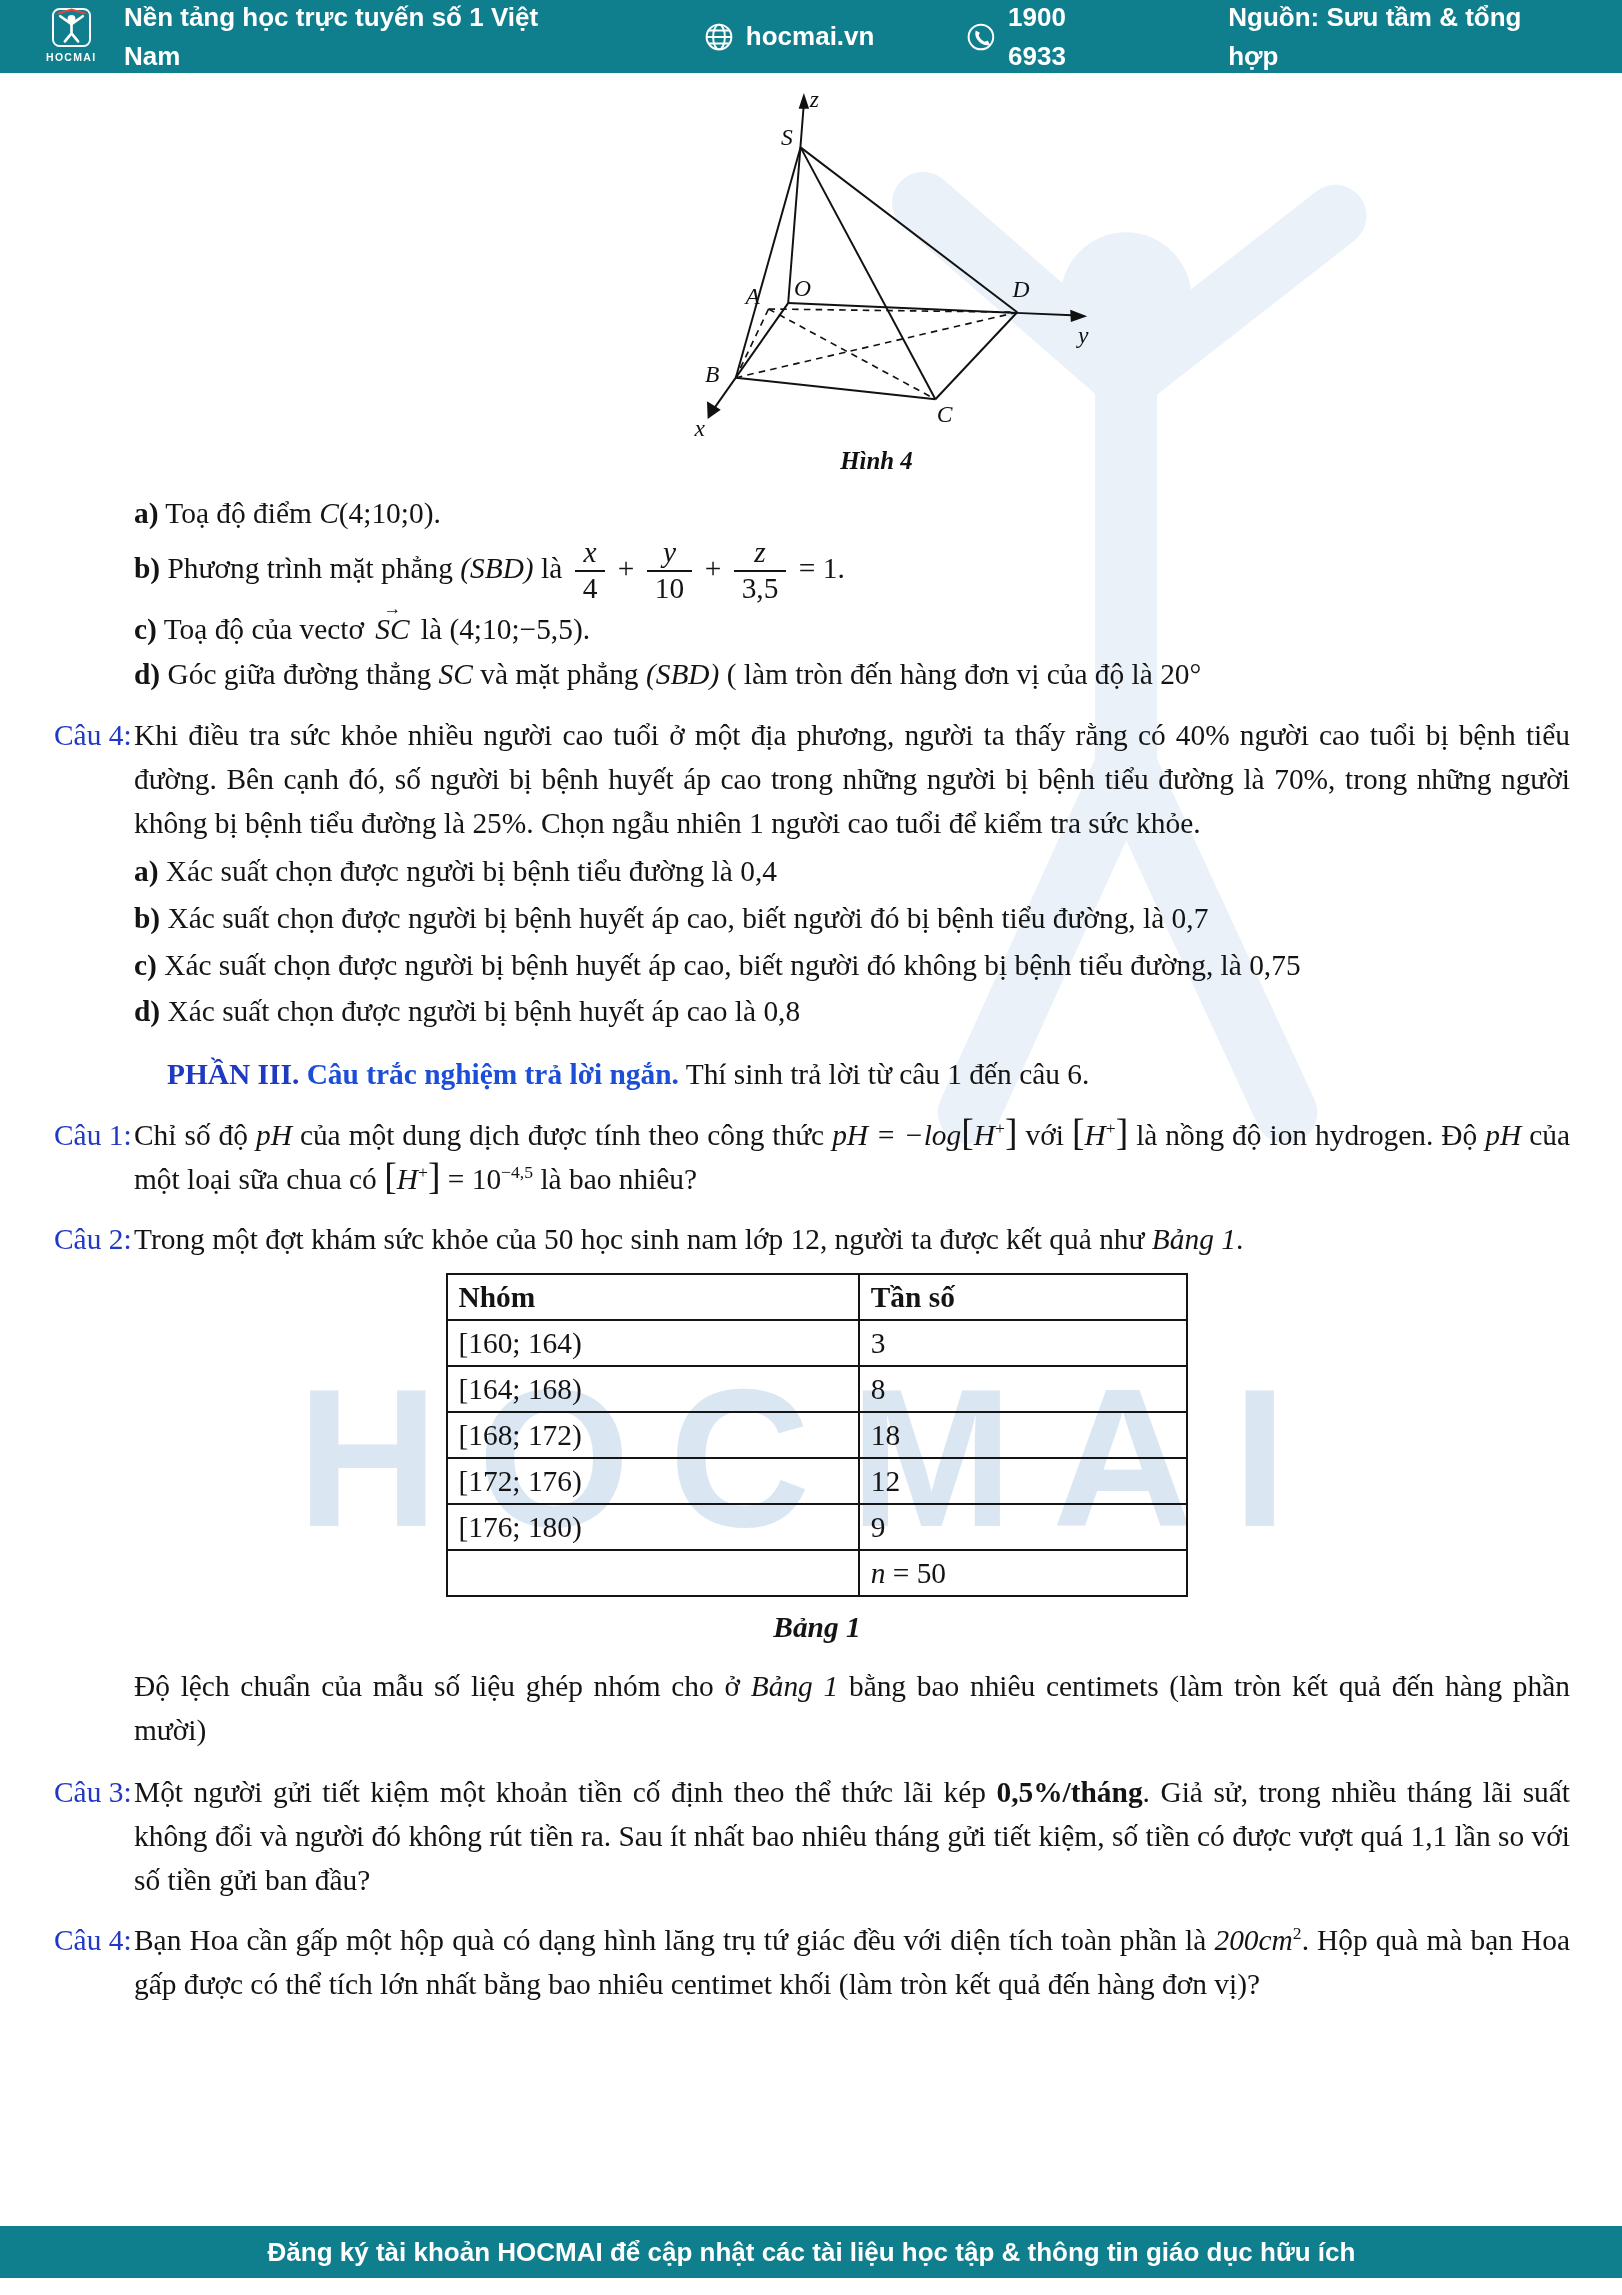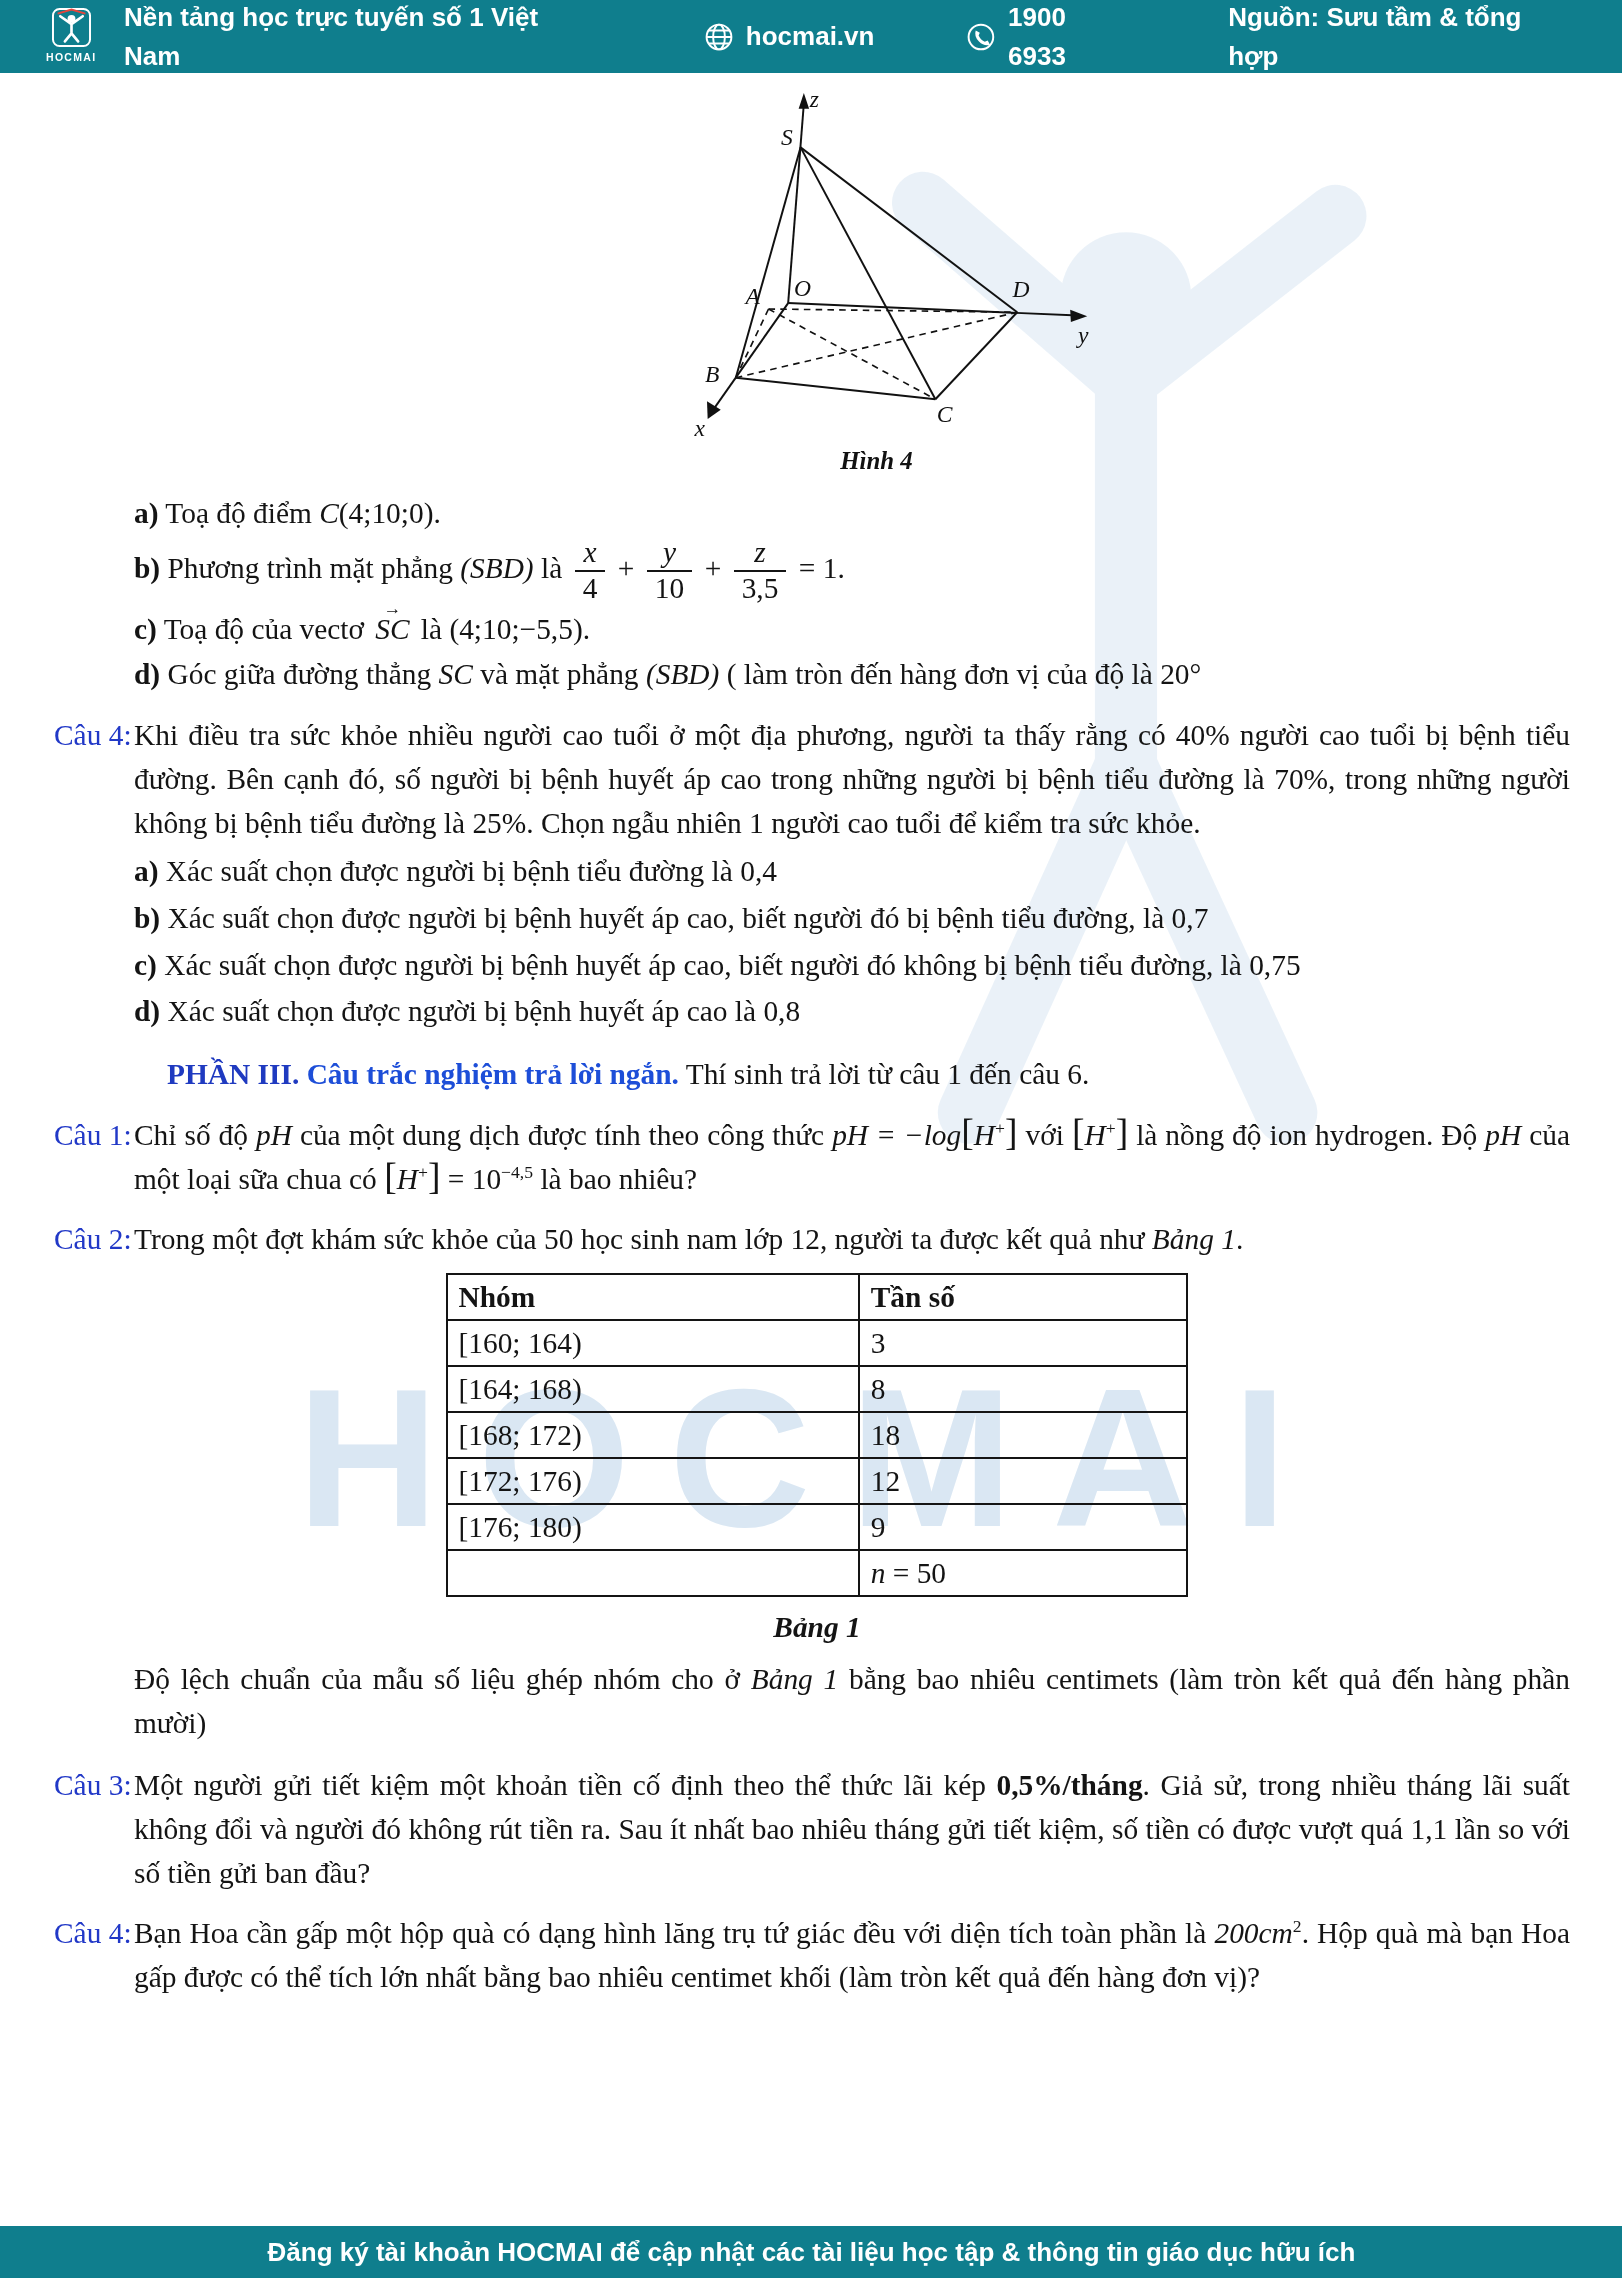--- a/index.html
+++ b/index.html
@@ -262,21 +262,21 @@
         </tr>
         <tr>
           <td></td>
           <td><span class="mi">n</span><span> = 50</span></td>
         </tr>
       </tbody>
         </table>
       <div class="tcaption">Bảng 1</div>
     </div>
 
-    <div class="indent" style="margin-top:8px">
+    <div class="indent" style="margin-top:15px">
       <span>Độ lệch chuẩn của mẫu số liệu ghép nhóm cho ở </span><span class="mi">Bảng 1</span><span> bằng bao nhiêu centimets (làm tròn kết quả đến hàng phần mười)</span>
     </div>
 
     <div class="row" style="margin-top:17px">
       <span class="lab">Câu 3:</span>
       <span class="bod">
         <span>Một người gửi tiết kiệm một khoản tiền cố định theo thể thức lãi kép </span><span class="bold">0,5%/tháng</span><span>. Giả sử, trong nhiều tháng lãi suất không đổi và người đó không rút tiền ra. Sau ít nhất bao nhiêu tháng gửi tiết kiệm, số tiền có được vượt quá 1,1 lần so với số tiền gửi ban đầu?</span>
       </span>
     </div>
 

